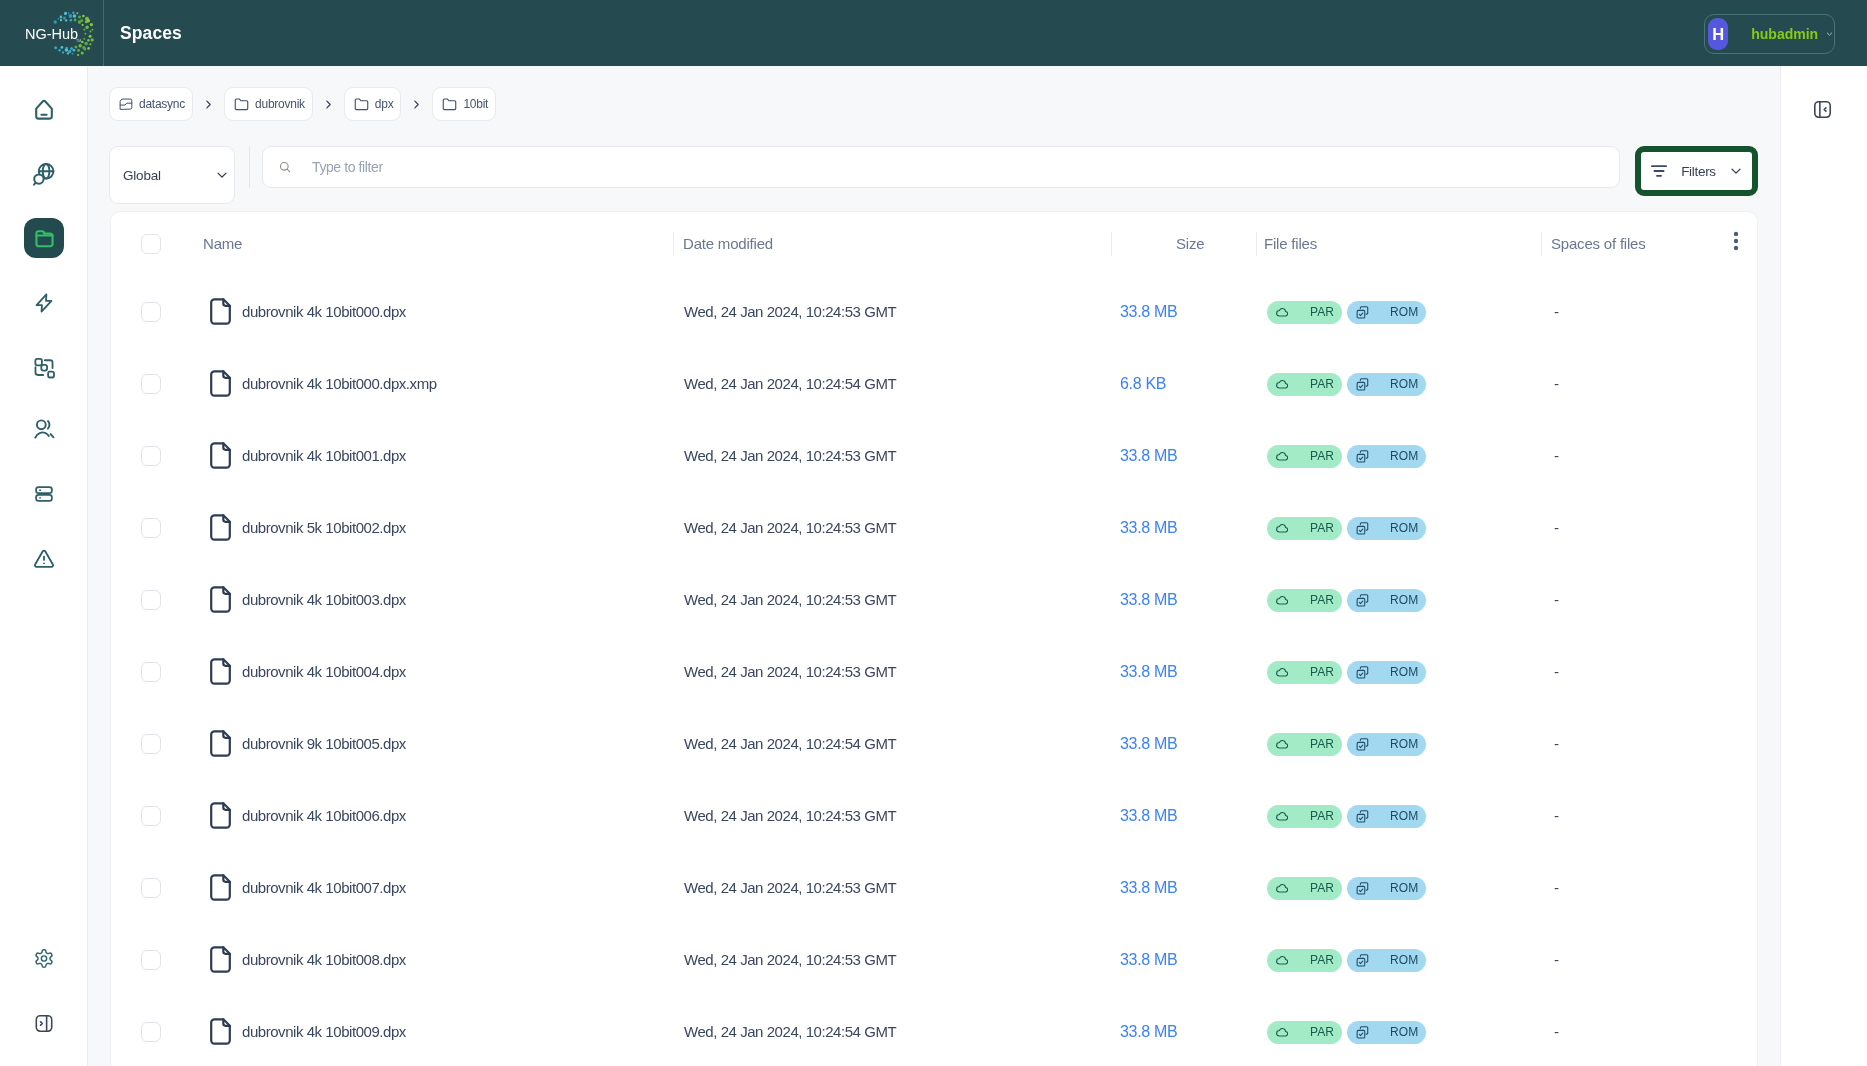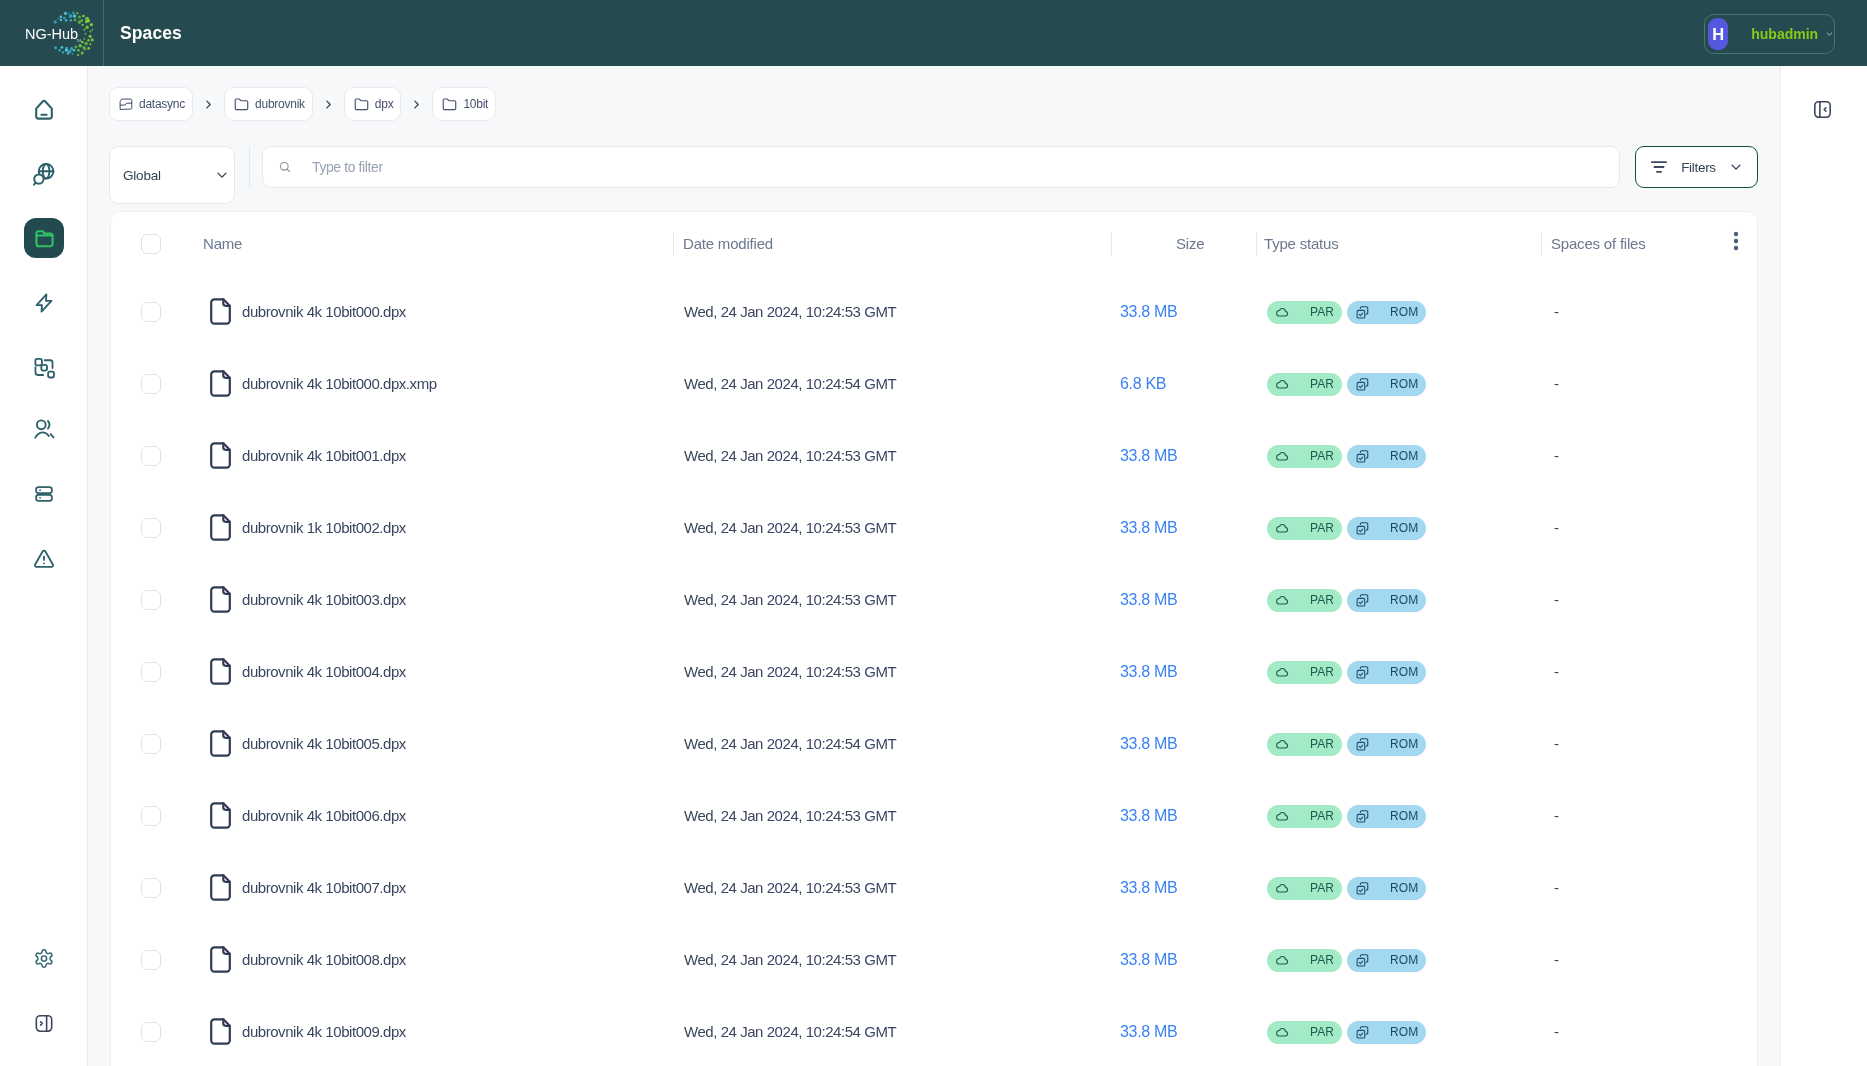--- a/index.html
+++ b/index.html
@@ -33,21 +33,21 @@
 .crumb svg { margin-right:5px; }
 .csep { margin:0 10px; display:flex; }
 
 
 .frow { position:absolute; left:0; top:80px; width:1692px; height:42px; }
 .gsel { position:absolute; left:21px; top:0; width:126px; height:58px; background:#fff; border:1px solid #e7e9ed; border-radius:9px; display:flex; align-items:center; padding:0 4px 0 13px; }
 .gsel .t { font-size:13.5px; color:#333f54; font-weight:500; flex:1; letter-spacing:-.2px; }
 .fdiv { position:absolute; left:161px; top:0; width:1px; height:42px; background:#e4e7eb; }
 .search { position:absolute; left:174px; top:0; width:1358px; height:42px; background:#fff; border:1px solid #e7e9ed; border-radius:9px; display:flex; align-items:center; padding-left:15px; }
 .search .ph { margin-left:20px; font-size:14px; color:#99a3b4; letter-spacing:-.4px; }
-.fbtn { position:absolute; left:1547px; top:0; width:123px; height:42px; background:#fff; border:1px solid #14532d; border-radius:9px; display:flex; align-items:center; justify-content:center; gap:12px; }
+.fbtn { position:absolute; left:1547px; top:0; width:123px; height:50px; background:#fff; border:6px solid #14532d; border-radius:9px; display:flex; align-items:center; justify-content:center; gap:12px; }
 .fbtn .t { font-size:13.5px; color:#333f54; font-weight:500; letter-spacing:-.3px; }
 
 
 .card { position:absolute; left:22px; top:145px; width:1648px; height:921px; background:#fff; border:1px solid #eef0f3; border-radius:10px 10px 0 0; border-bottom:none; }
 .thead { position:relative; height:64px; }
 .thead .cb { position:absolute; left:30px; top:22px; }
 .hname { position:absolute; left:92px; top:0; height:64px; line-height:64px; color:#6b7890; font-size:15px; letter-spacing:-.2px; }
 .hdiv { position:absolute; top:20px; width:1px; height:24px; background:#e7eaee; }
 .kebab { position:absolute; left:1622px; top:19px; }
 
@@ -143,21 +143,21 @@
           <path d="M6 9.2 l6 6 6-6" stroke="#323f58" stroke-width="2.0" fill="none" stroke-linecap="round" stroke-linejoin="round"></path>
         </svg>
       </div>
   </div>
   <div class="card">
     <div class="thead">
       <span class="cb"></span>
       <span class="hname">Name</span>
       <span class="hname" style="left:572px">Date modified</span>
       <span class="hname" style="left:1065px">Size</span>
-      <span class="hname" style="left:1153px">Type status</span>
+      <span class="hname" style="left:1153px">File files</span>
       <span class="hname" style="left:1440px">Spaces of files</span>
       <span class="hdiv" style="left:562px"></span>
       <span class="hdiv" style="left:1000px"></span>
       <span class="hdiv" style="left:1145px"></span>
       <span class="hdiv" style="left:1430px"></span>
       <span class="kebab">
           <svg width="6" height="20" viewBox="0 0 6 20">
             <g fill="#4c5c78">
               <circle cx="3" cy="3" r="2.2"></circle>
               <circle cx="3" cy="10" r="2.2"></circle>
@@ -268,21 +268,21 @@
 <div class="trow">
 <span class="cb"></span>
 <span class="ficon">
           <svg width="23" height="27" viewBox="0 0 23 27">
             <g stroke="#2f3b54" stroke-width="2.2" fill="none" stroke-linecap="round" stroke-linejoin="round">
               <path d="M14.3 1.3 H5.3 A3.1 3.1 0 0 0 2.2 4.4 V22.6 A3.1 3.1 0 0 0 5.3 25.7 H17.7 A3.1 3.1 0 0 0 20.8 22.6 V7.8 Z"></path>
               <path d="M14.3 1.3 V5.6 A2.2 2.2 0 0 0 16.5 7.8 h4.3"></path>
             </g>
           </svg>
         </span>
-<span class="fname">dubrovnik 1k 10bit002.dpx</span>
+<span class="fname">dubrovnik 5k 10bit002.dpx</span>
 <span class="fdate">Wed, 24 Jan 2024, 10:24:53 GMT</span>
 <span class="fsize">33.8 MB</span>
 <span class="chips">
           <span class="chip chip-g">
             <svg class="" width="15" height="15" viewBox="0 0 24 24">
               <path d="M7 17.5 h9.3 a3.6 3.6 0 0 0 .4-7.2 a5 5 0 0 0-9.6-1.6 A4.2 4.2 0 0 0 7 17.5 Z" stroke="#1a5c4e" stroke-width="1.7" fill="none" stroke-linecap="round" stroke-linejoin="round"></path>
             </svg>
             <b>PAR</b>
           </span>
           <span class="chip chip-b">
@@ -367,21 +367,21 @@
 <div class="trow">
 <span class="cb"></span>
 <span class="ficon">
           <svg width="23" height="27" viewBox="0 0 23 27">
             <g stroke="#2f3b54" stroke-width="2.2" fill="none" stroke-linecap="round" stroke-linejoin="round">
               <path d="M14.3 1.3 H5.3 A3.1 3.1 0 0 0 2.2 4.4 V22.6 A3.1 3.1 0 0 0 5.3 25.7 H17.7 A3.1 3.1 0 0 0 20.8 22.6 V7.8 Z"></path>
               <path d="M14.3 1.3 V5.6 A2.2 2.2 0 0 0 16.5 7.8 h4.3"></path>
             </g>
           </svg>
         </span>
-<span class="fname">dubrovnik 4k 10bit005.dpx</span>
+<span class="fname">dubrovnik 9k 10bit005.dpx</span>
 <span class="fdate">Wed, 24 Jan 2024, 10:24:54 GMT</span>
 <span class="fsize">33.8 MB</span>
 <span class="chips">
           <span class="chip chip-g">
             <svg class="" width="15" height="15" viewBox="0 0 24 24">
               <path d="M7 17.5 h9.3 a3.6 3.6 0 0 0 .4-7.2 a5 5 0 0 0-9.6-1.6 A4.2 4.2 0 0 0 7 17.5 Z" stroke="#1a5c4e" stroke-width="1.7" fill="none" stroke-linecap="round" stroke-linejoin="round"></path>
             </svg>
             <b>PAR</b>
           </span>
           <span class="chip chip-b">

